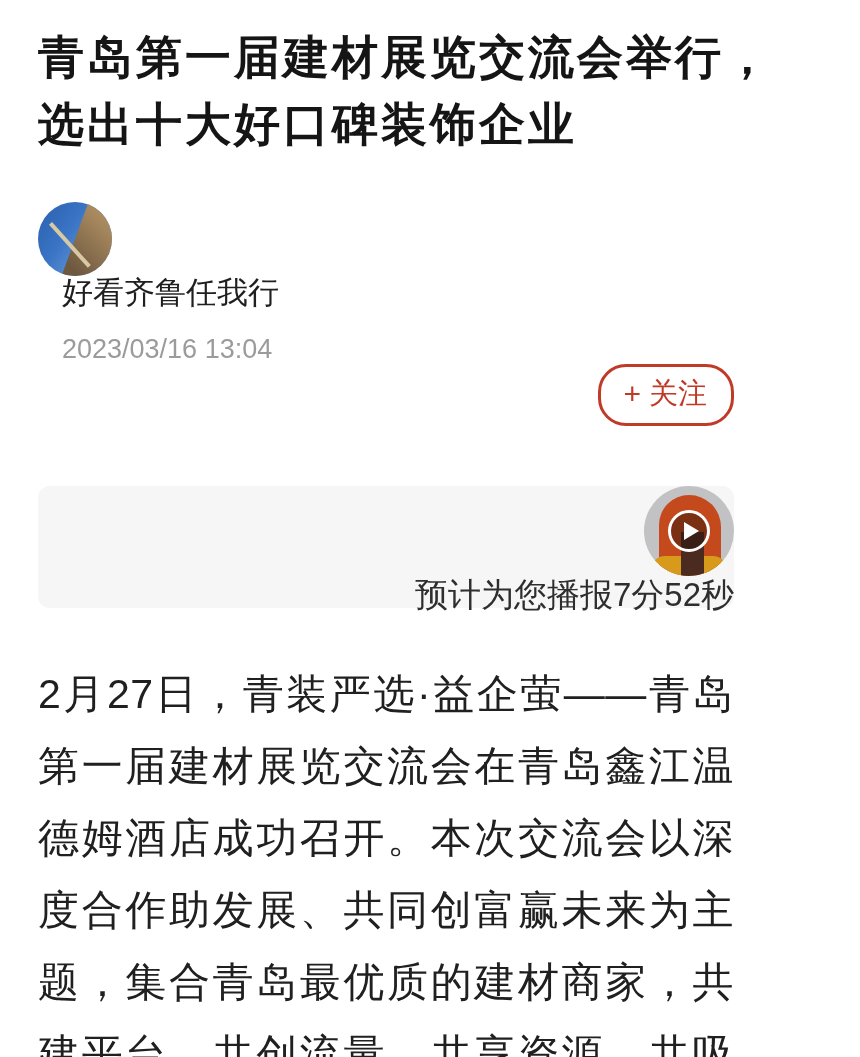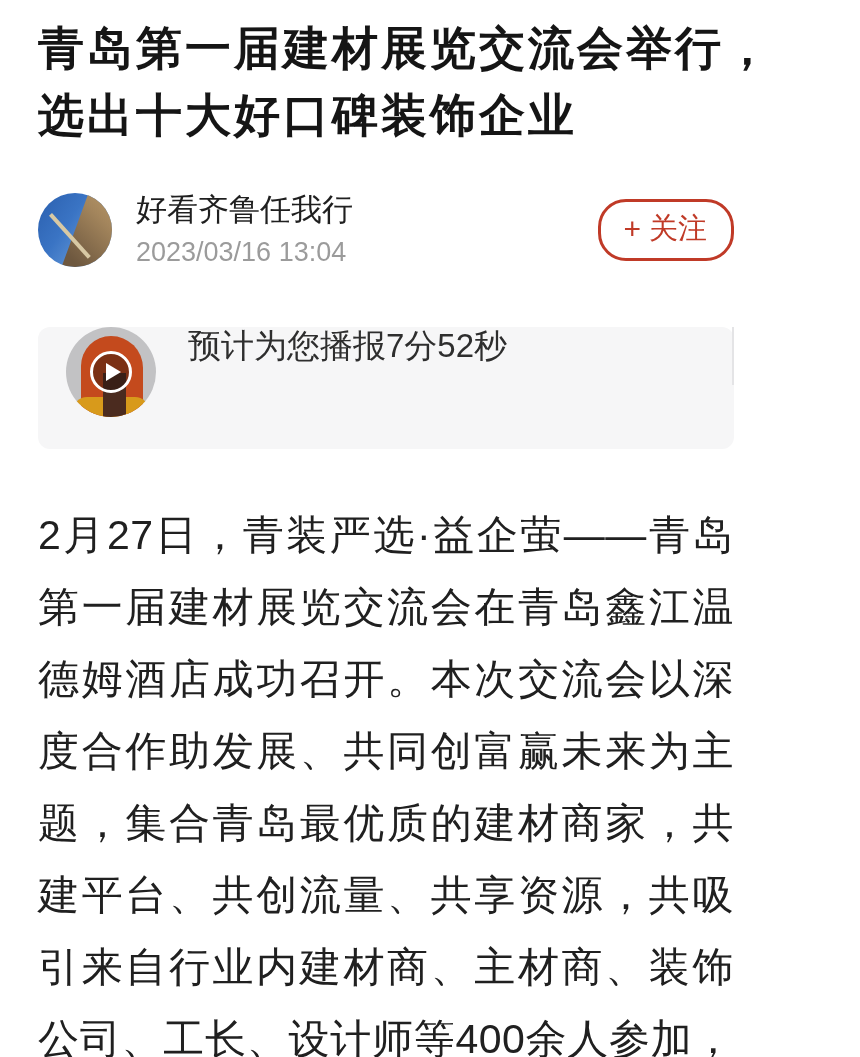--- a/index.html
+++ b/index.html
@@ -3,73 +3,74 @@
 <meta charset="utf-8">
 <style>
   * { box-sizing: border-box; margin: 0; padding: 0; }
   html, body { background: #ffffff; }
   body {
     width: 860px; height: 1057px;
     overflow: hidden;
     font-family: "Liberation Sans", sans-serif;
     -webkit-font-smoothing: antialiased;
   }
-  .page { padding: 15px 38px 0 38px; width: 772px; height: 1057px; }
+  .page { padding: 24px 38px 0 38px; width: 772px; height: 1057px; }
 
   
   .title { color: #151515; font-weight: 700; }
   .title .t-line {
     font-size: 46px; line-height: 67px; letter-spacing: 3px;
     white-space: nowrap;
   }
 
   
-  .author-row { margin-top: 44px; display: flex; align-items: center; }
+  .author-row { margin-top: 44px; display: flex; align-items: flex-start; flex-direction: column; }
   .author-avatar {
     width: 74px; height: 74px; border-radius: 50%;
     position: relative; overflow: hidden; flex-shrink: 0;
     background: linear-gradient(125deg, #2a5fae 0%, #3a74c4 40%, #5d92d4 70%, #7fa9dd 100%);
   }
   .author-avatar .rock {
     position: absolute; right: -20px; top: -10px;
     width: 58px; height: 110px;
     background: linear-gradient(205deg, #c9a873 0%, #a3855c 40%, #6e583f 80%);
     transform: rotate(20deg);
     border-radius: 10px 0 0 14px;
   }
   .author-avatar .pole {
     position: absolute; left: 14px; top: 20px;
     width: 58px; height: 4px; background: #d8c9a4;
     transform: rotate(48deg); transform-origin: left top;
   }
   .author-meta { margin-left: 24px; display: flex; flex-direction: column; }
   .author-name { font-size: 31px; color: #1f1f1f; line-height: 34px; }
-  .publish-date { font-size: 27px; color: #9b9b9b; margin-top: 10px; line-height: 30px; }
+  .publish-date { font-size: 27px; color: #9b9b9b; margin-top: 24px; line-height: 30px; }
   .follow-btn {
     margin-left: auto;
     background: #ffffff;
     border: 3px solid #c03a27;
     border-radius: 28px;
     color: #c03a27;
     font-size: 29px;
     padding: 7px 24px 9px 22px;
     display: flex; align-items: center;
     cursor: pointer;
     font-family: inherit;
   }
   .follow-btn .plus { font-size: 30px; margin-right: 8px; font-weight: 400; }
 
   
   .audio-card {
     margin-top: 60px;
     height: 122px;
     background: #f6f6f7;
     border-radius: 12px;
-    display: flex; align-items: flex-start;
+    display: flex; align-items: flex-end;
     padding-left: 28px;
+    flex-direction: column;
   }
   .audio-avatar {
     width: 90px; height: 90px; border-radius: 50%;
     background: #c2c2c4;
     position: relative; overflow: hidden; flex-shrink: 0;
     cursor: pointer;
   }
   .audio-avatar .hair {
     position: absolute; left: 15px; top: 9px;
     width: 62px; height: 84px;

